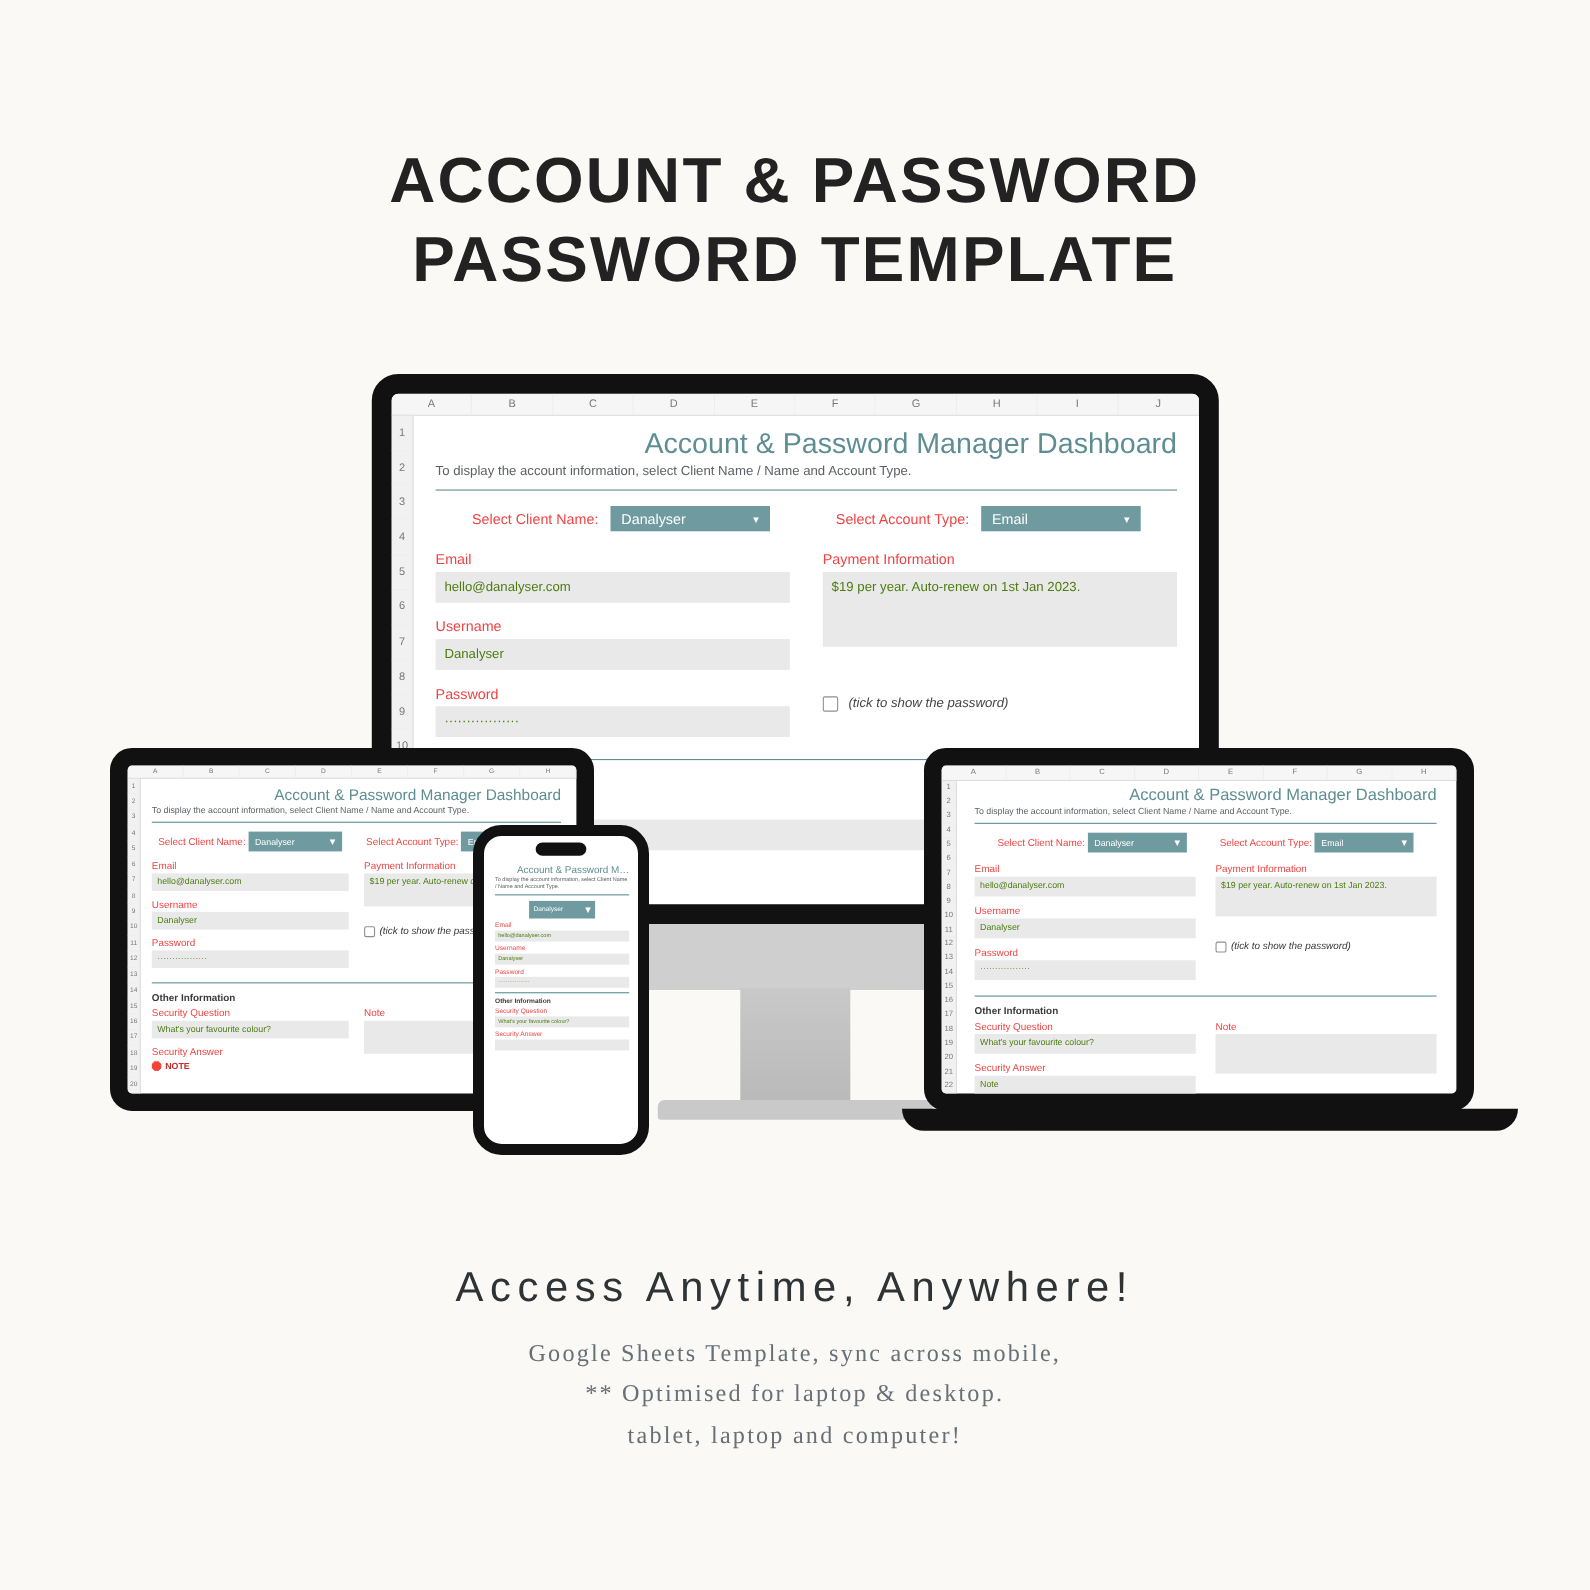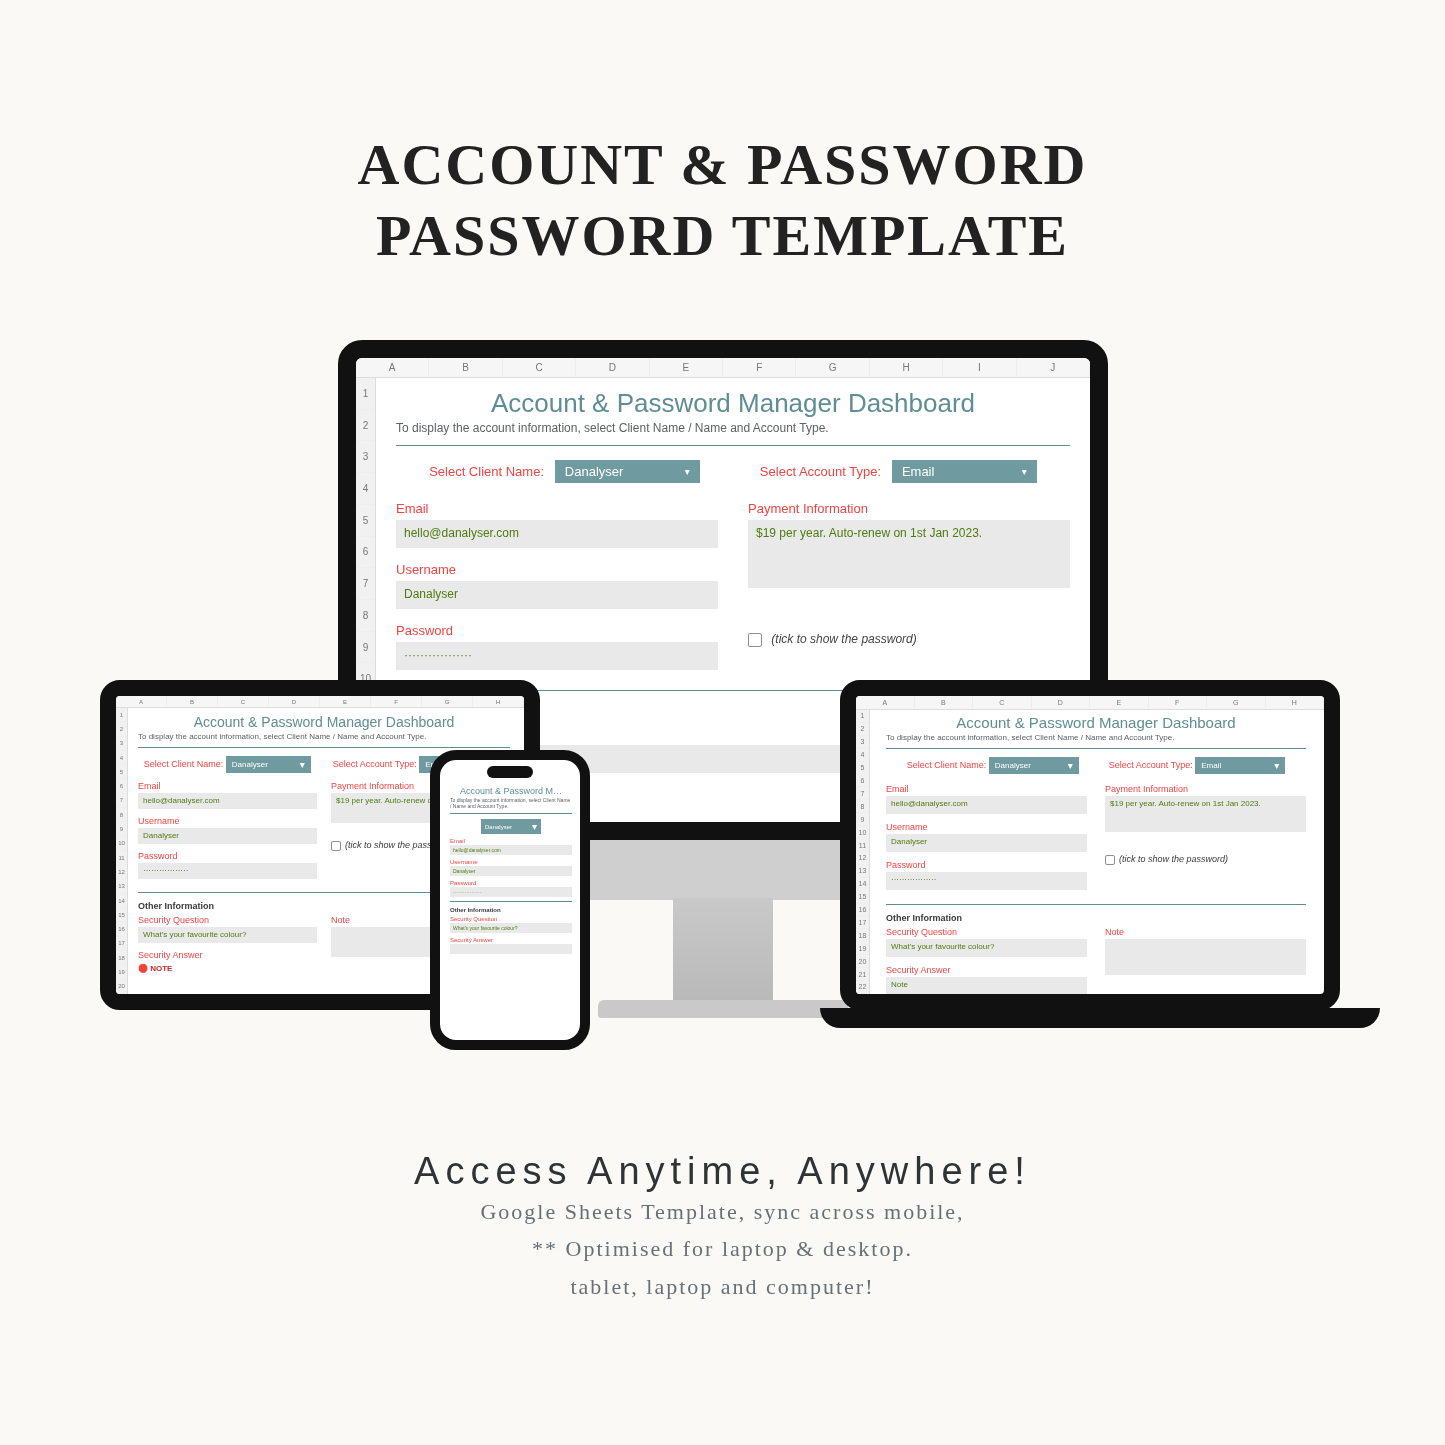--- a/index.html
+++ b/index.html
@@ -2,30 +2,30 @@
 <html><head>
 <meta charset="utf-8">
 <style>
   :root{ --bg:#fbf9f5; --ink:#1f2a2f; --teal:#5e8e93; --teal2:#6e9aa0; --field:#e9e9e9; --muted:#6b6e72; }
   *{box-sizing:border-box;}
   html,body{margin:0;padding:0;}
   body{width:1445px;height:1445px;background:var(--bg);font-family:"Helvetica Neue",Arial,sans-serif;color:#222;position:relative;overflow:hidden;}
 
   
   .hero{position:absolute;left:0;right:0;top:130px;text-align:center;}
-  .hero h1{margin:0;font-size:58px;letter-spacing:2px;font-weight:700;color:#222;line-height:1.22;font-family:Liberation Serif, serif;}
+  .hero h1{margin:0;font-size:58px;letter-spacing:2px;font-weight:700;color:#222;line-height:1.22;}
 
   
   .footer{position:absolute;left:0;right:0;top:1150px;text-align:center;}
-  .tagline{font-size:38px;letter-spacing:6px;color:#2e3336;}
+  .tagline{font-size:38px;letter-spacing:6px;color:#2e3336;margin-bottom:18px;}
   .subcopy{font-size:22px;letter-spacing:2px;color:#667076;line-height:1.7;font-family:Georgia,serif;}
 
   
   .dash{font-family:Arial,Helvetica,sans-serif;color:#3a3a3a;}
-  .dash .title{color:var(--teal);text-align:center;font-weight:400;}
+  .dash .title{color:var(--teal);text-align:right;font-weight:400;}
   .dash .sub{text-align:left;color:#5d6165;}
   .dash .rule{height:0;border-top:1px solid var(--teal);}
   .dash .lbl{color:#ef4444;}
   .dash .field{background:var(--field);color:#4d7c0f;padding:6px 8px;}
   .dash .select{background:var(--teal2);color:#fff;display:inline-flex;align-items:center;gap:8px;padding:4px 10px;}
   .dash .select .tri{font-size:10px;}
   .dash .chk{display:inline-block;width:14px;height:14px;border:1px solid #8f8f8f;border-radius:2px;vertical-align:middle;margin-right:6px;}
   .dash .note{color:#c62828;font-weight:600;}
   .row-numbers{position:absolute;left:0;top:20px;bottom:0;width:20px;background:#f1f1f1;border-right:1px solid #ddd;display:flex;flex-direction:column;font-size:10px;color:#777;text-align:center;}
   .row-numbers span{flex:1;border-bottom:1px solid #eee;display:flex;align-items:center;justify-content:center;}

